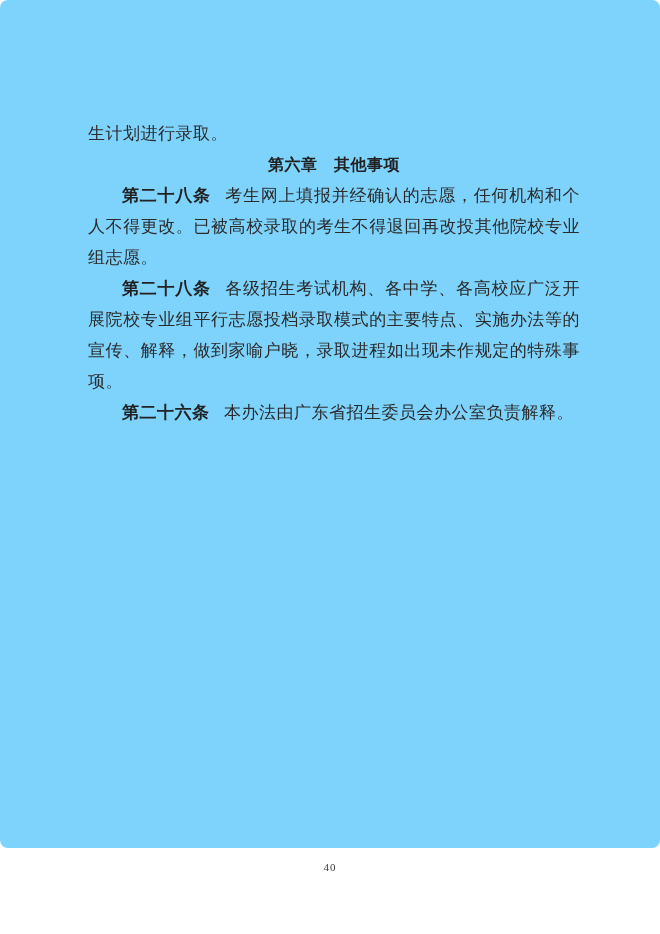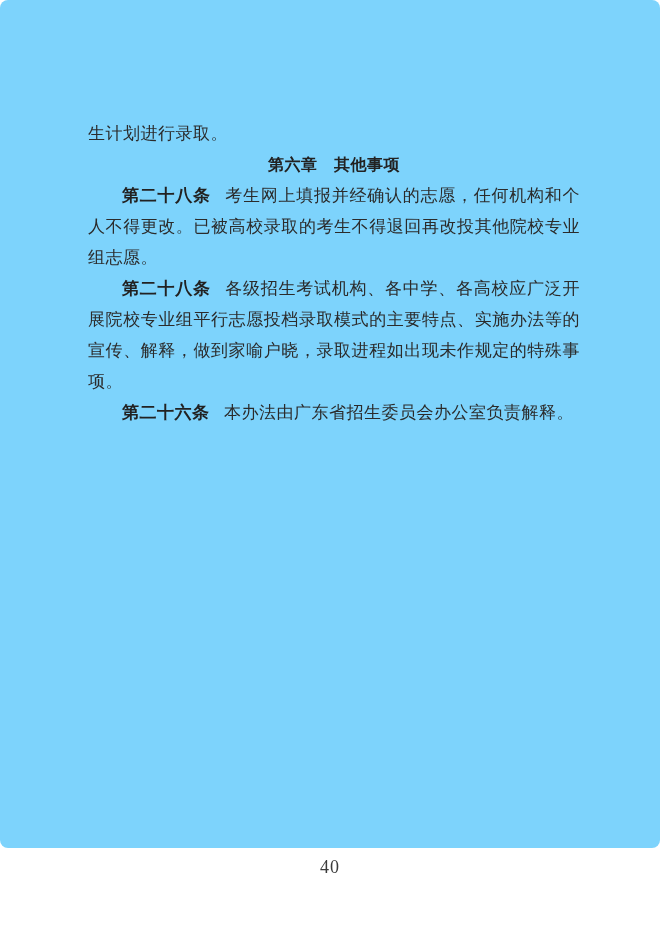--- a/index.html
+++ b/index.html
@@ -54,21 +54,21 @@
     color: #222222;
     margin-right: 0.85em;
   }
 
   .page-footer {
     position: absolute;
     top: 860px;
     left: 0;
     width: 660px;
     text-align: center;
-    font-size: 18px;
+    font-size: 11px;
     letter-spacing: 1px;
     color: #3a3a3a;
     line-height: 14px;
   }
 </style>
 </head>
 <body>
 
 <div class="page">
   <div class="content">

